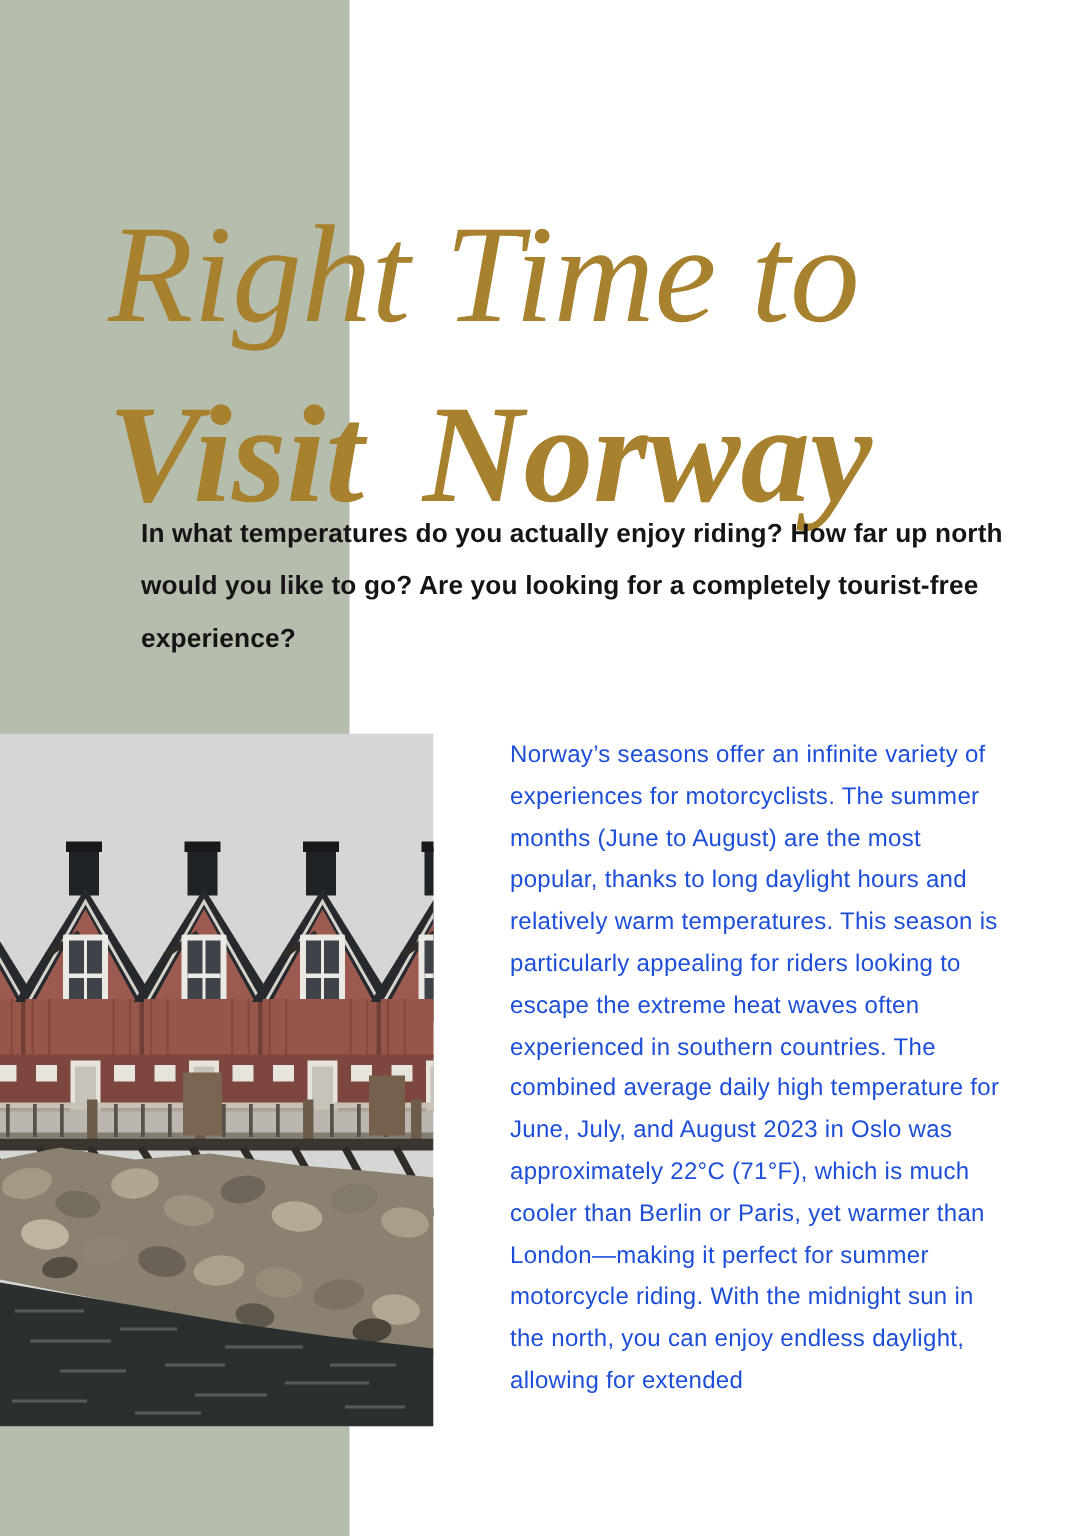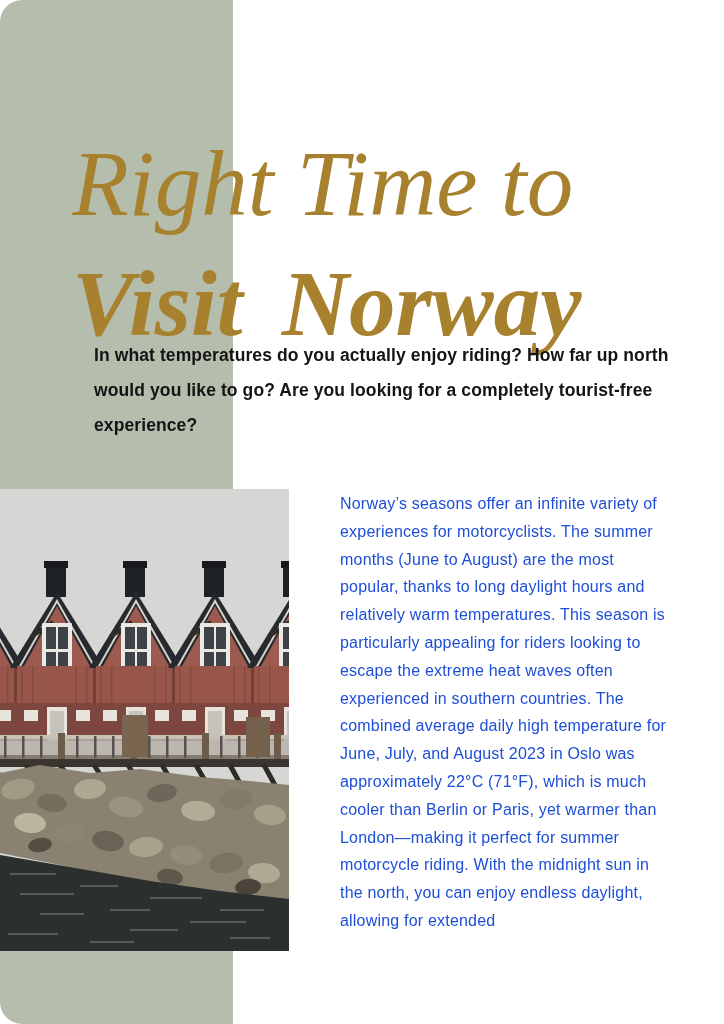--- a/index.html
+++ b/index.html
@@ -3,21 +3,20 @@
 <meta charset="utf-8">
 <style>
   html, body { margin: 0; padding: 0; background: #ffffff; }
   .page {
     position: relative;
     width: 724px;
     height: 1024px;
     overflow: hidden;
     background: #ffffff;
     font-family: "Liberation Sans", sans-serif;
-    border-radius: 22px;
   }
   .green-panel {
     position: absolute;
     left: 0; top: 0;
     width: 233px; height: 1024px;
     background: #b5bdac;
   }
   .title {
     position: absolute;
     left: 72px; top: 62px;

